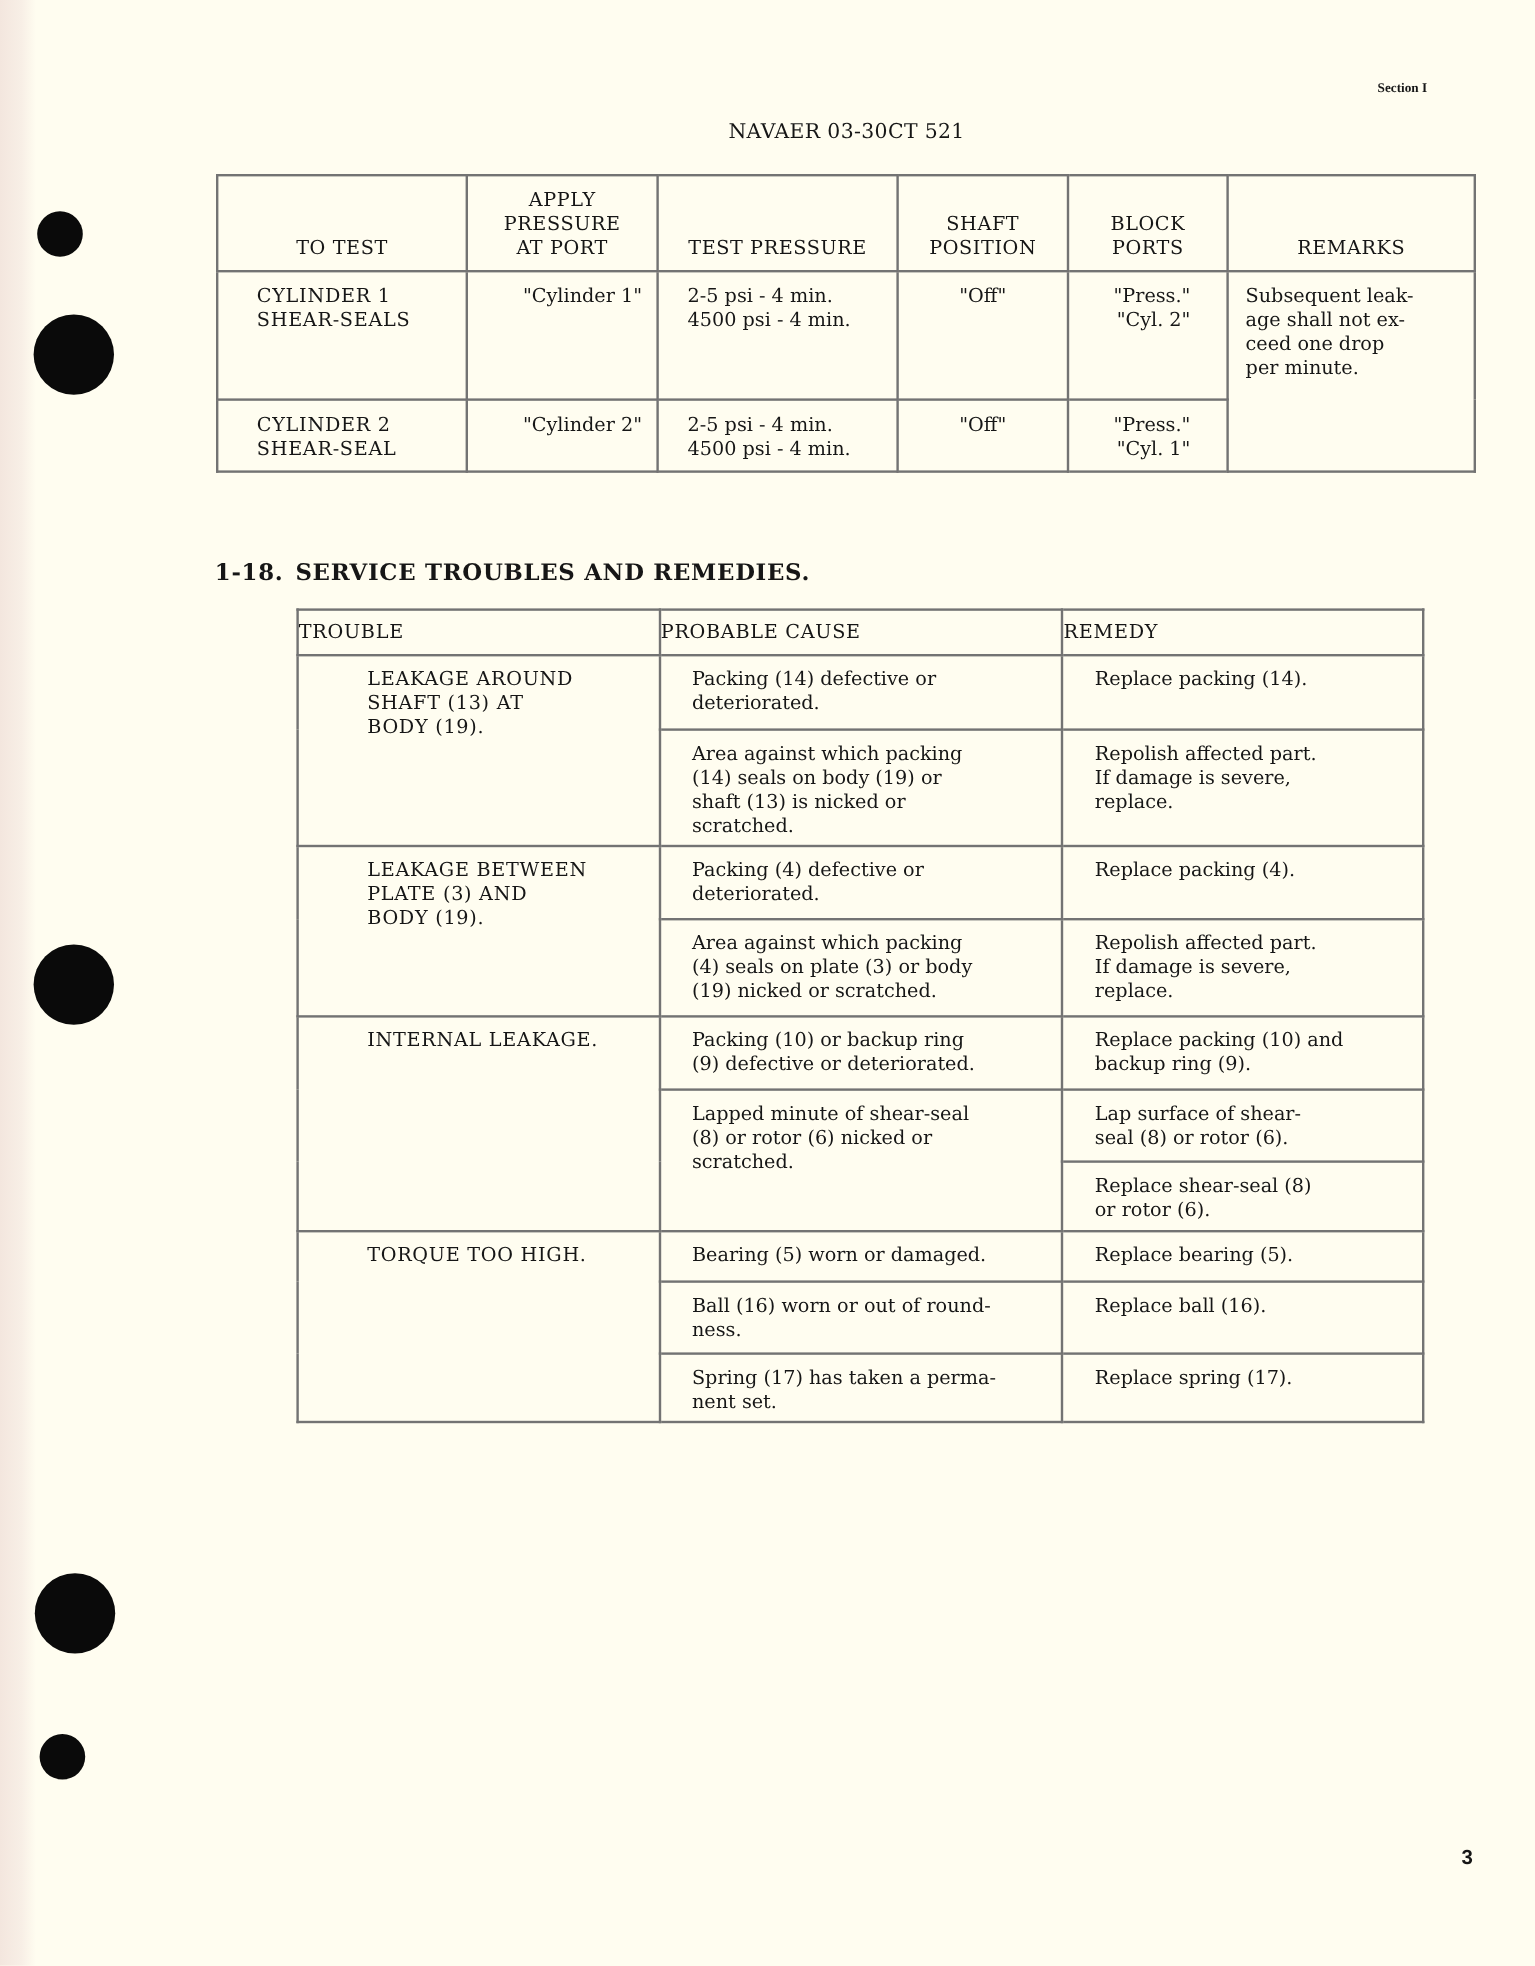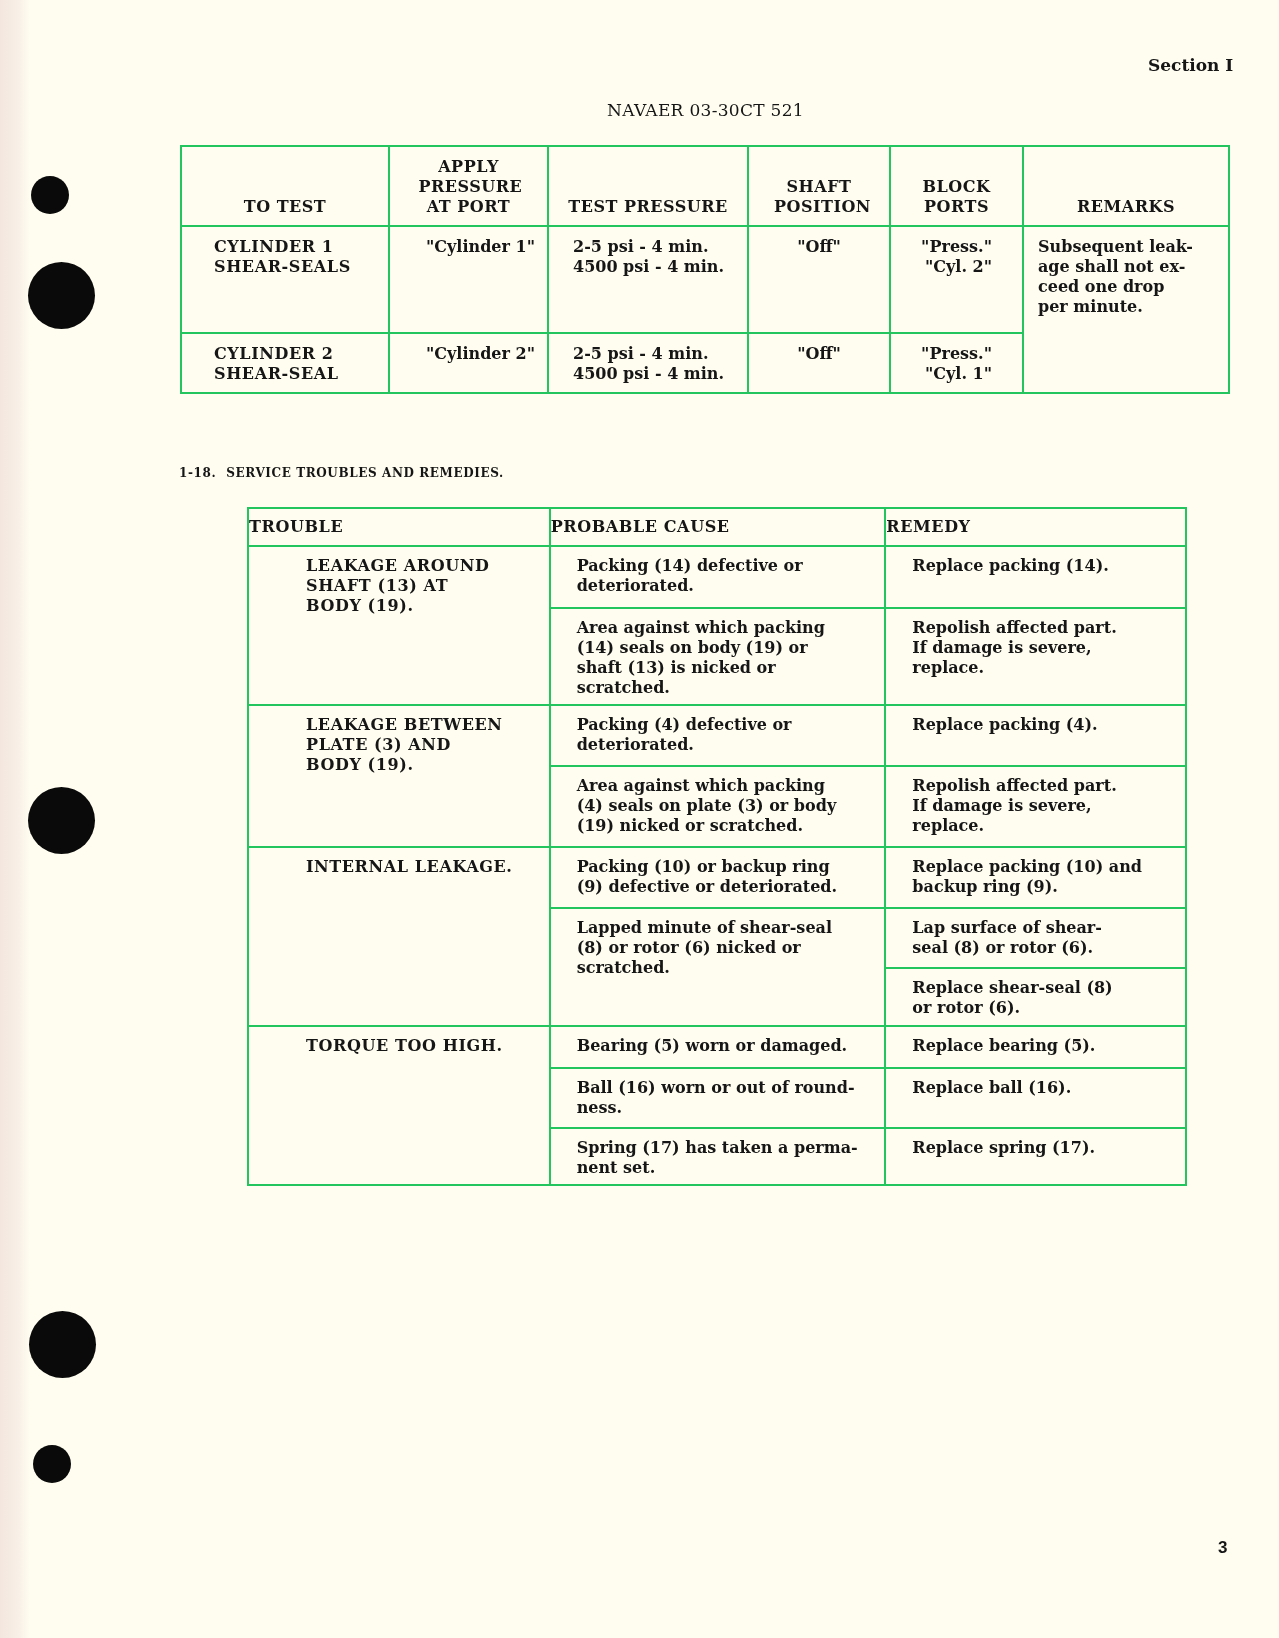--- a/index.html
+++ b/index.html
@@ -15,53 +15,53 @@
     .left-edge {
       position: absolute; left: 0; top: 0; width: 30px; height: 1638px;
       background: linear-gradient(to right, #f3e6de 0%, #f8efe6 60%, #fffdf0 100%);
     }
     .hole { position: absolute; background: #0a0a0a; border-radius: 50%; }
     .header-doc {
       position: absolute; top: 68px; left: 607px;
       font-size: 17px; font-weight: normal; letter-spacing: 0.3px; margin-top: 32px;
     }
     .header-section {
-      position: absolute; top: 55px; left: 1148px;
-      font-size: 17px; font-weight: bold;
+      position: absolute; top: 68px; left: 1148px;
+      font-size: 11px; font-weight: bold; font-family: Liberation Serif, serif;
     }
     .page-number {
       position: absolute; top: 1538px; left: 1218px;
       font-family: "Liberation Sans", "DejaVu Sans", sans-serif;
       font-size: 17px; font-weight: bold;
     }
     table { border-collapse: collapse; position: absolute; table-layout: fixed; }
     td, th {
-      border: 2px solid #22c55e;
+      border: 2px solid #737373;
       font-size: 16px; line-height: 20px;
-      vertical-align: top; font-weight: bold;
+      vertical-align: top; font-weight: normal;
     }
     
     .test-table { left: 180px; top: 145px; width: 1050px; }
     .test-table th {
       text-align: center; vertical-align: bottom; padding: 6px 4px 8px 4px;
       height: 64px; letter-spacing: 0.5px;
     }
     .test-table td { padding: 10px 8px 8px 8px; }
     .test-table td.c-test { padding-left: 32px; letter-spacing: 0.6px; }
     .test-table td.c-port { text-align: right; padding-right: 12px; }
     .test-table td.c-pressure { padding-left: 24px; }
     .test-table td.c-shaft { text-align: center; }
     .test-table td.c-block { text-align: right; padding-right: 30px; }
     .test-table td.c-remarks { padding-left: 14px; }
     .row1 td { height: 87px; }
     .row2 td { height: 36px; }
 
     .section-heading {
       position: absolute; top: 466px; left: 179px;
-      font-size: 12px; font-weight: bold; letter-spacing: 0.6px;
+      font-size: 19px; font-weight: bold; letter-spacing: 0.6px;
     }
     .section-heading .num { margin-right: 10px; }
 
     
     .trouble-table { left: 247px; top: 507px; width: 940px; }
     .trouble-table th {
       text-align: left; vertical-align: middle; height: 36px; padding: 0;
       letter-spacing: 0.6px;
     }
     .trouble-table td { padding: 9px 10px 6px 26px; }

